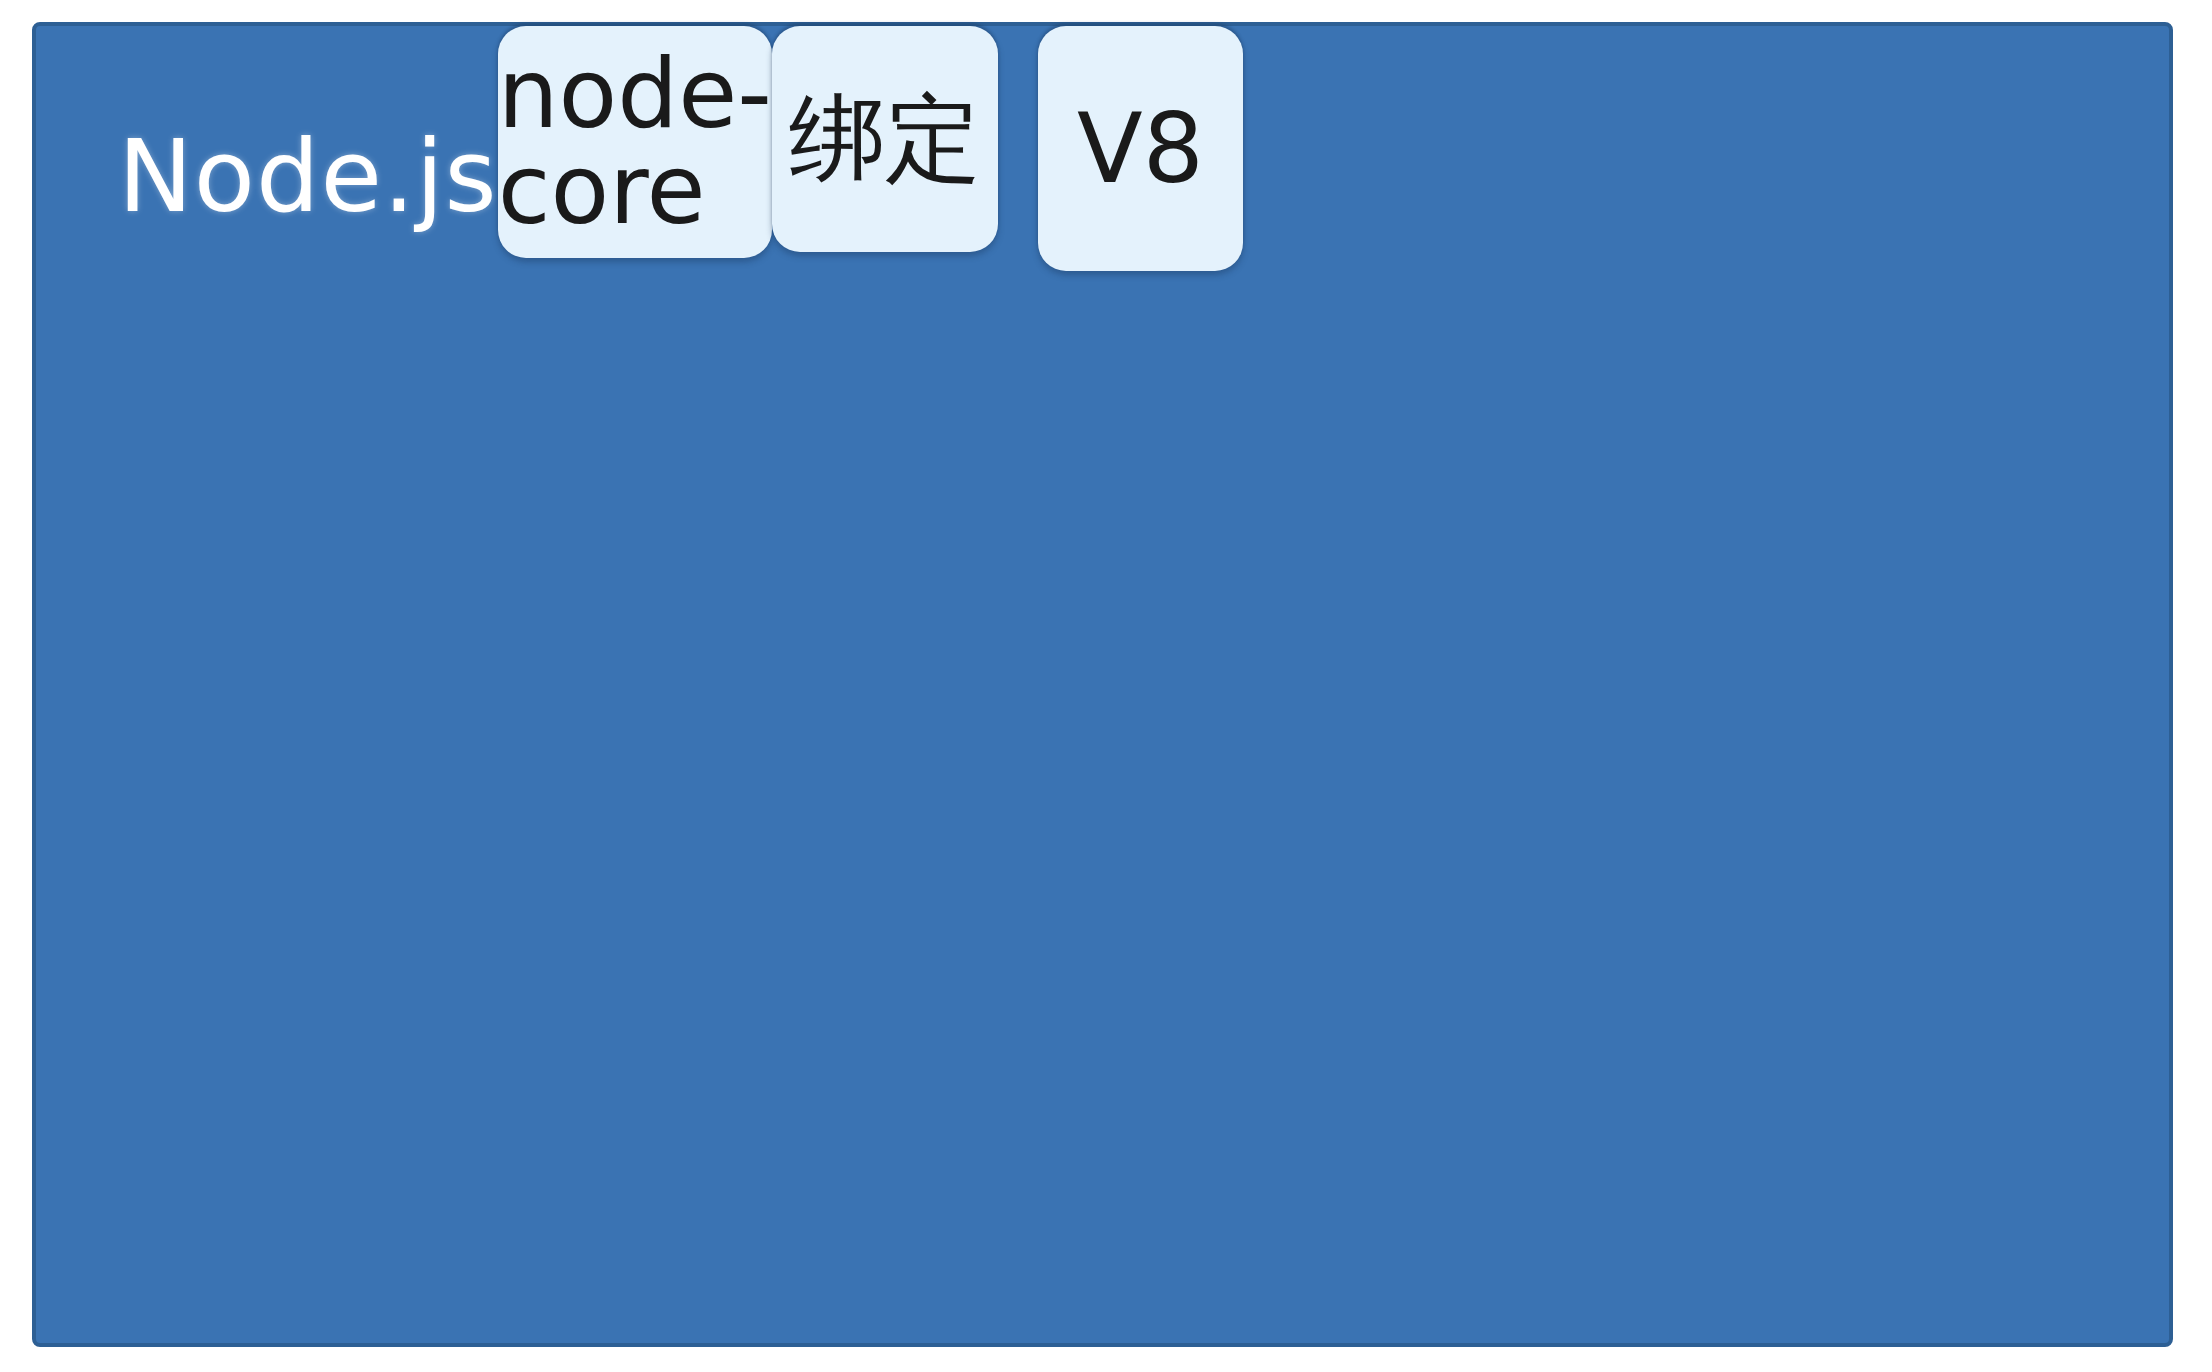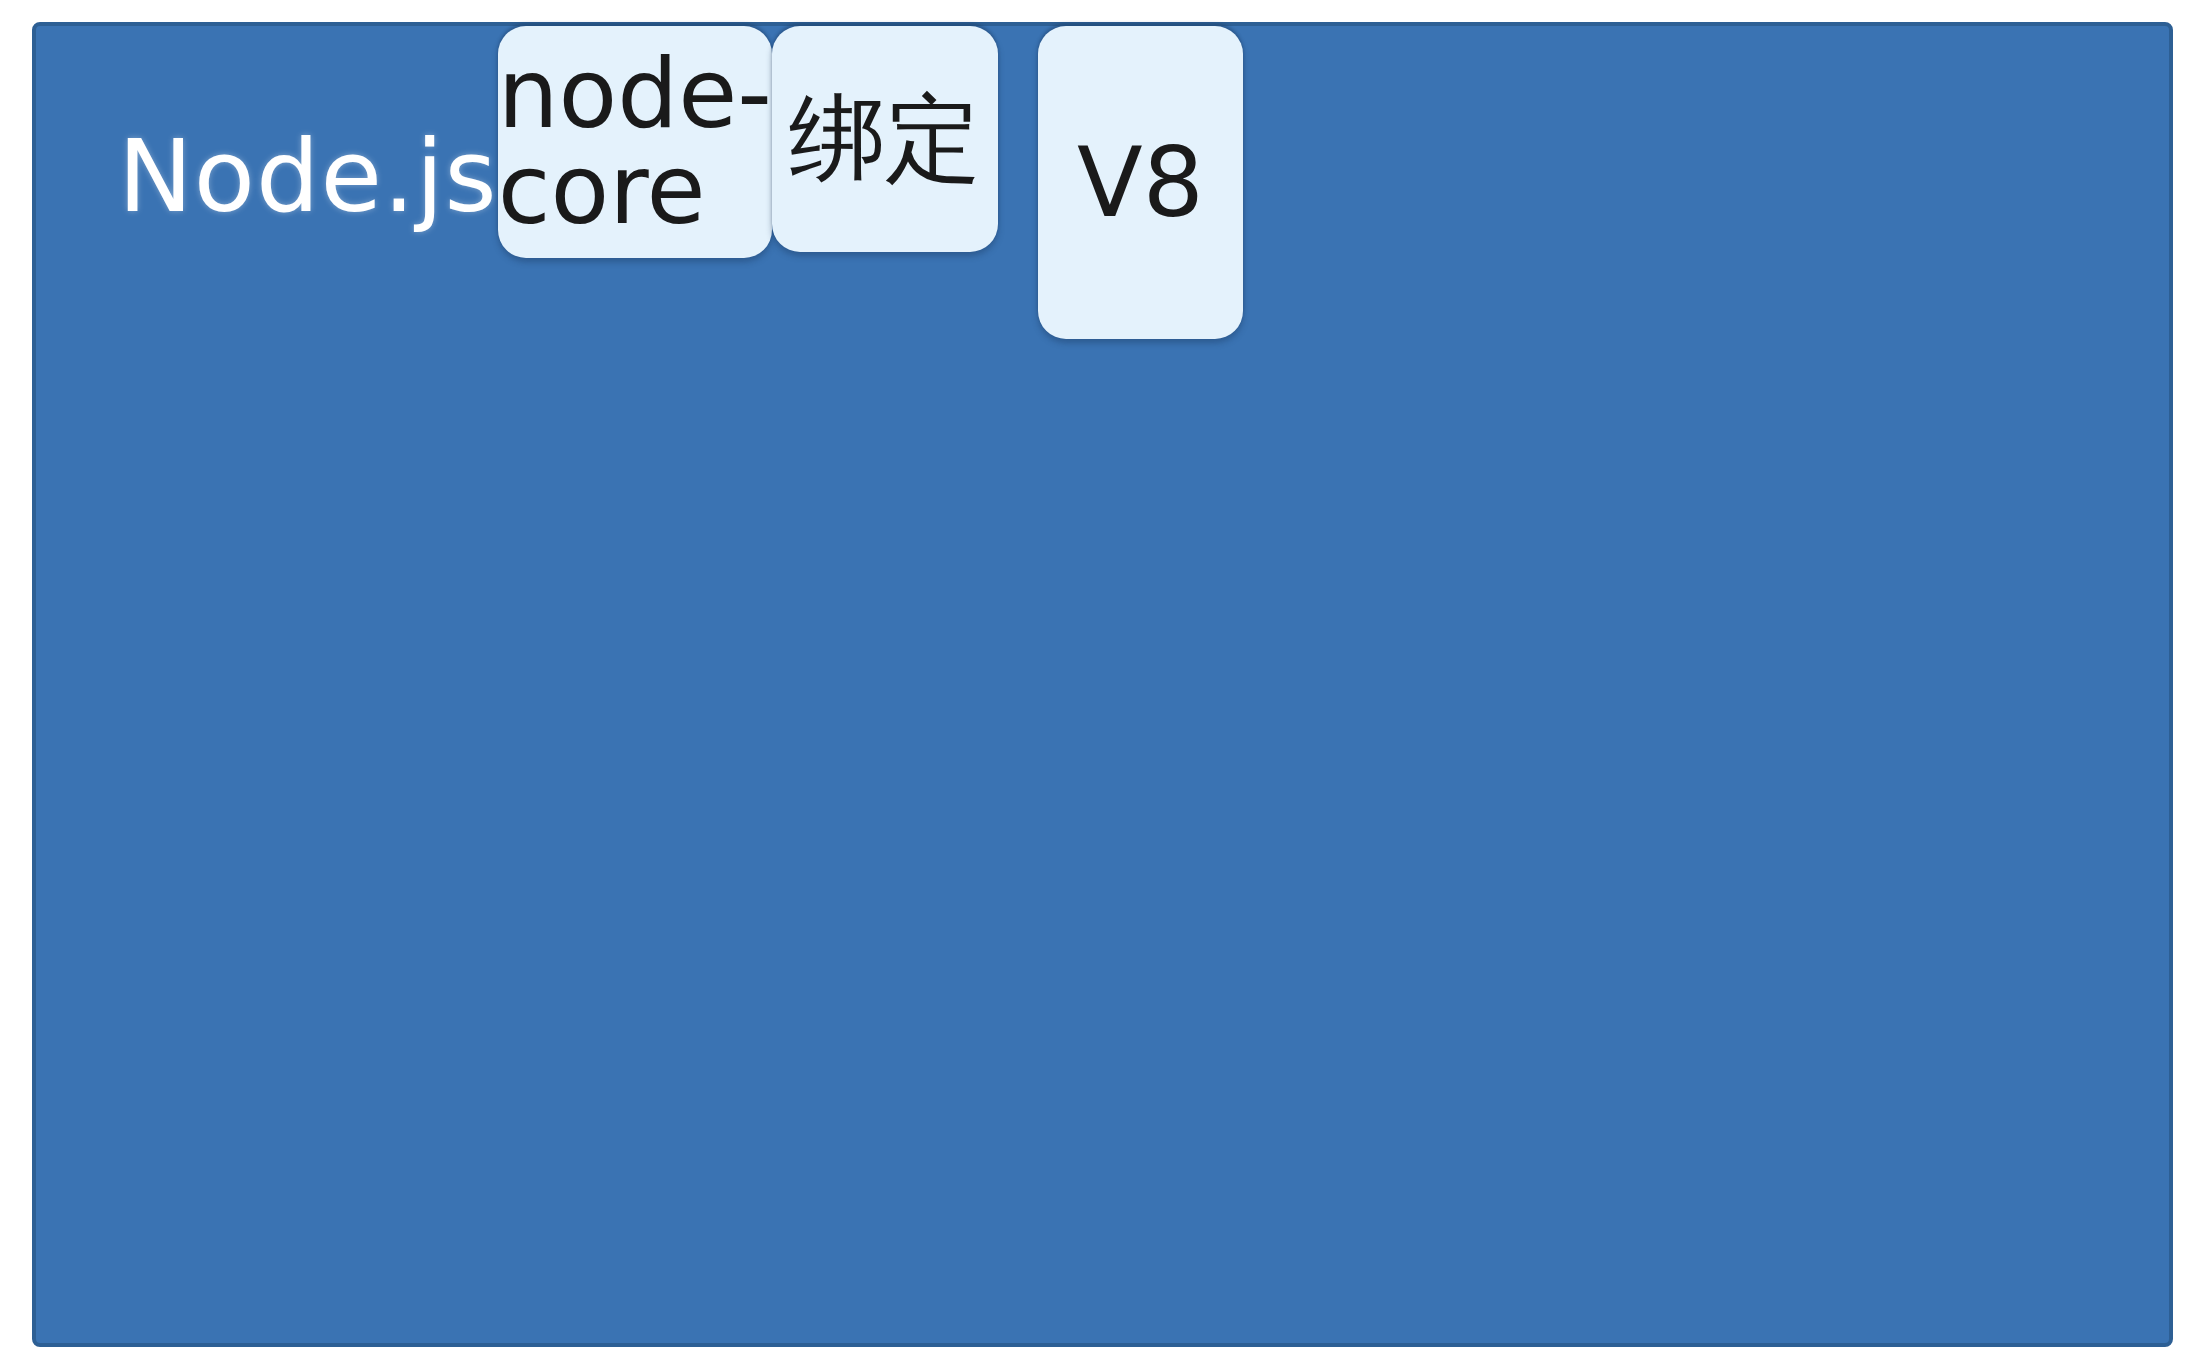--- a/index.html
+++ b/index.html
@@ -61,21 +61,21 @@
     box-shadow: 0 -3px 3px rgba(20, 45, 80, 0.30), 0 4px 6px rgba(20, 45, 80, 0.35);
   }
   .layer-1 { height: 232px; flex: 0 0 232px; margin-bottom: 102px; }
   .layer-2 { height: 226px; flex: 0 0 226px; margin-bottom: 96px; }
   .bottom-row {
     height: 245px;
     flex: 0 0 245px;
     display: flex;
     gap: 38px;
   }
-  .bottom-row .layer-box { flex: 1 1 0; height: 313px; margin-left: 40px; }
+  .bottom-row .layer-box { flex: 1 1 0; height: 245px; margin-left: 40px; }
 </style>
 </head>
 <body>
 
 <div class="panel">
   <div class="title-band">Node.js</div>
 
   <div class="layer-box layer-1">
     <span>node-core</span>
   </div>

